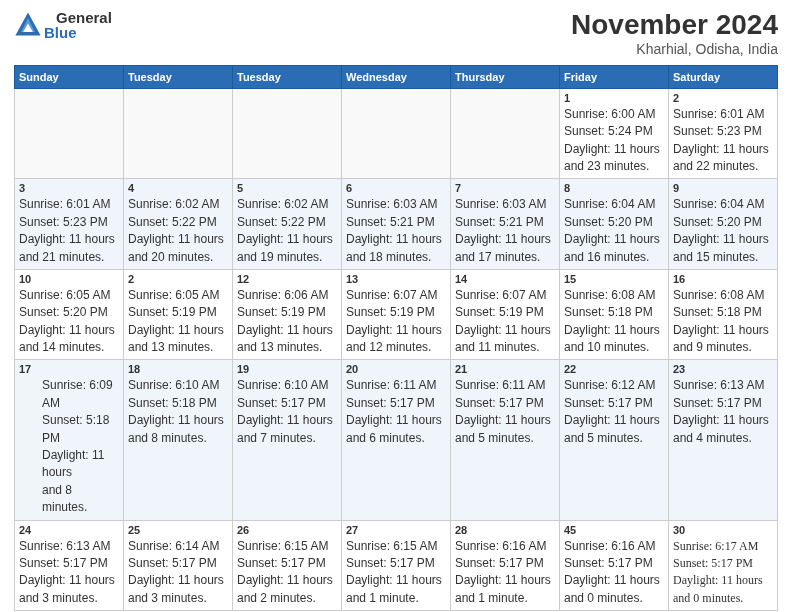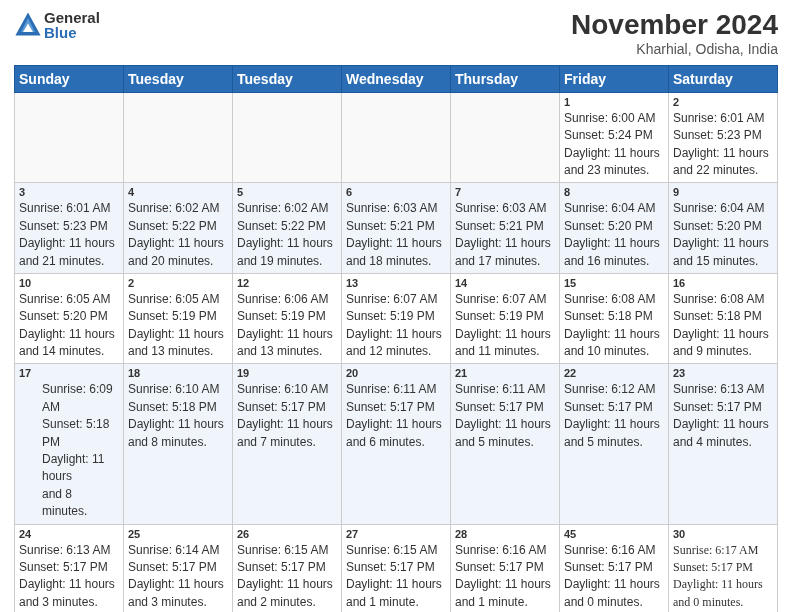--- a/index.html
+++ b/index.html
@@ -29,20 +29,21 @@
     }
     .logo-text {
       display: flex;
       flex-direction: column;
       line-height: 1;
     }
     .logo-general {
       font-size: 15px;
       font-weight: bold;
       color: #333;
+      margin-left: 12px;
     }
     .logo-blue {
       font-size: 15px;
       font-weight: bold;
       color: #2a6db5;
     }
     .logo-icon {
       width: 28px;
       height: 28px;
       margin-right: 2px;
@@ -63,21 +64,21 @@
     .calendar {
       flex: 1;
       border: 1px solid #ccc;
       border-collapse: collapse;
       width: 100%;
       table-layout: fixed;
     }
     .calendar th {
       background-color: #2a6db5;
       color: #fff;
-      font-size: 14px;
+      font-size: 11px;
       font-weight: bold;
       padding: 5px 4px;
       text-align: left;
       border: 1px solid #1a5a9a;
     }
     .calendar td {
       border: 1px solid #ccc;
       vertical-align: top;
       padding: 3px 4px;
       font-size: 9px;

